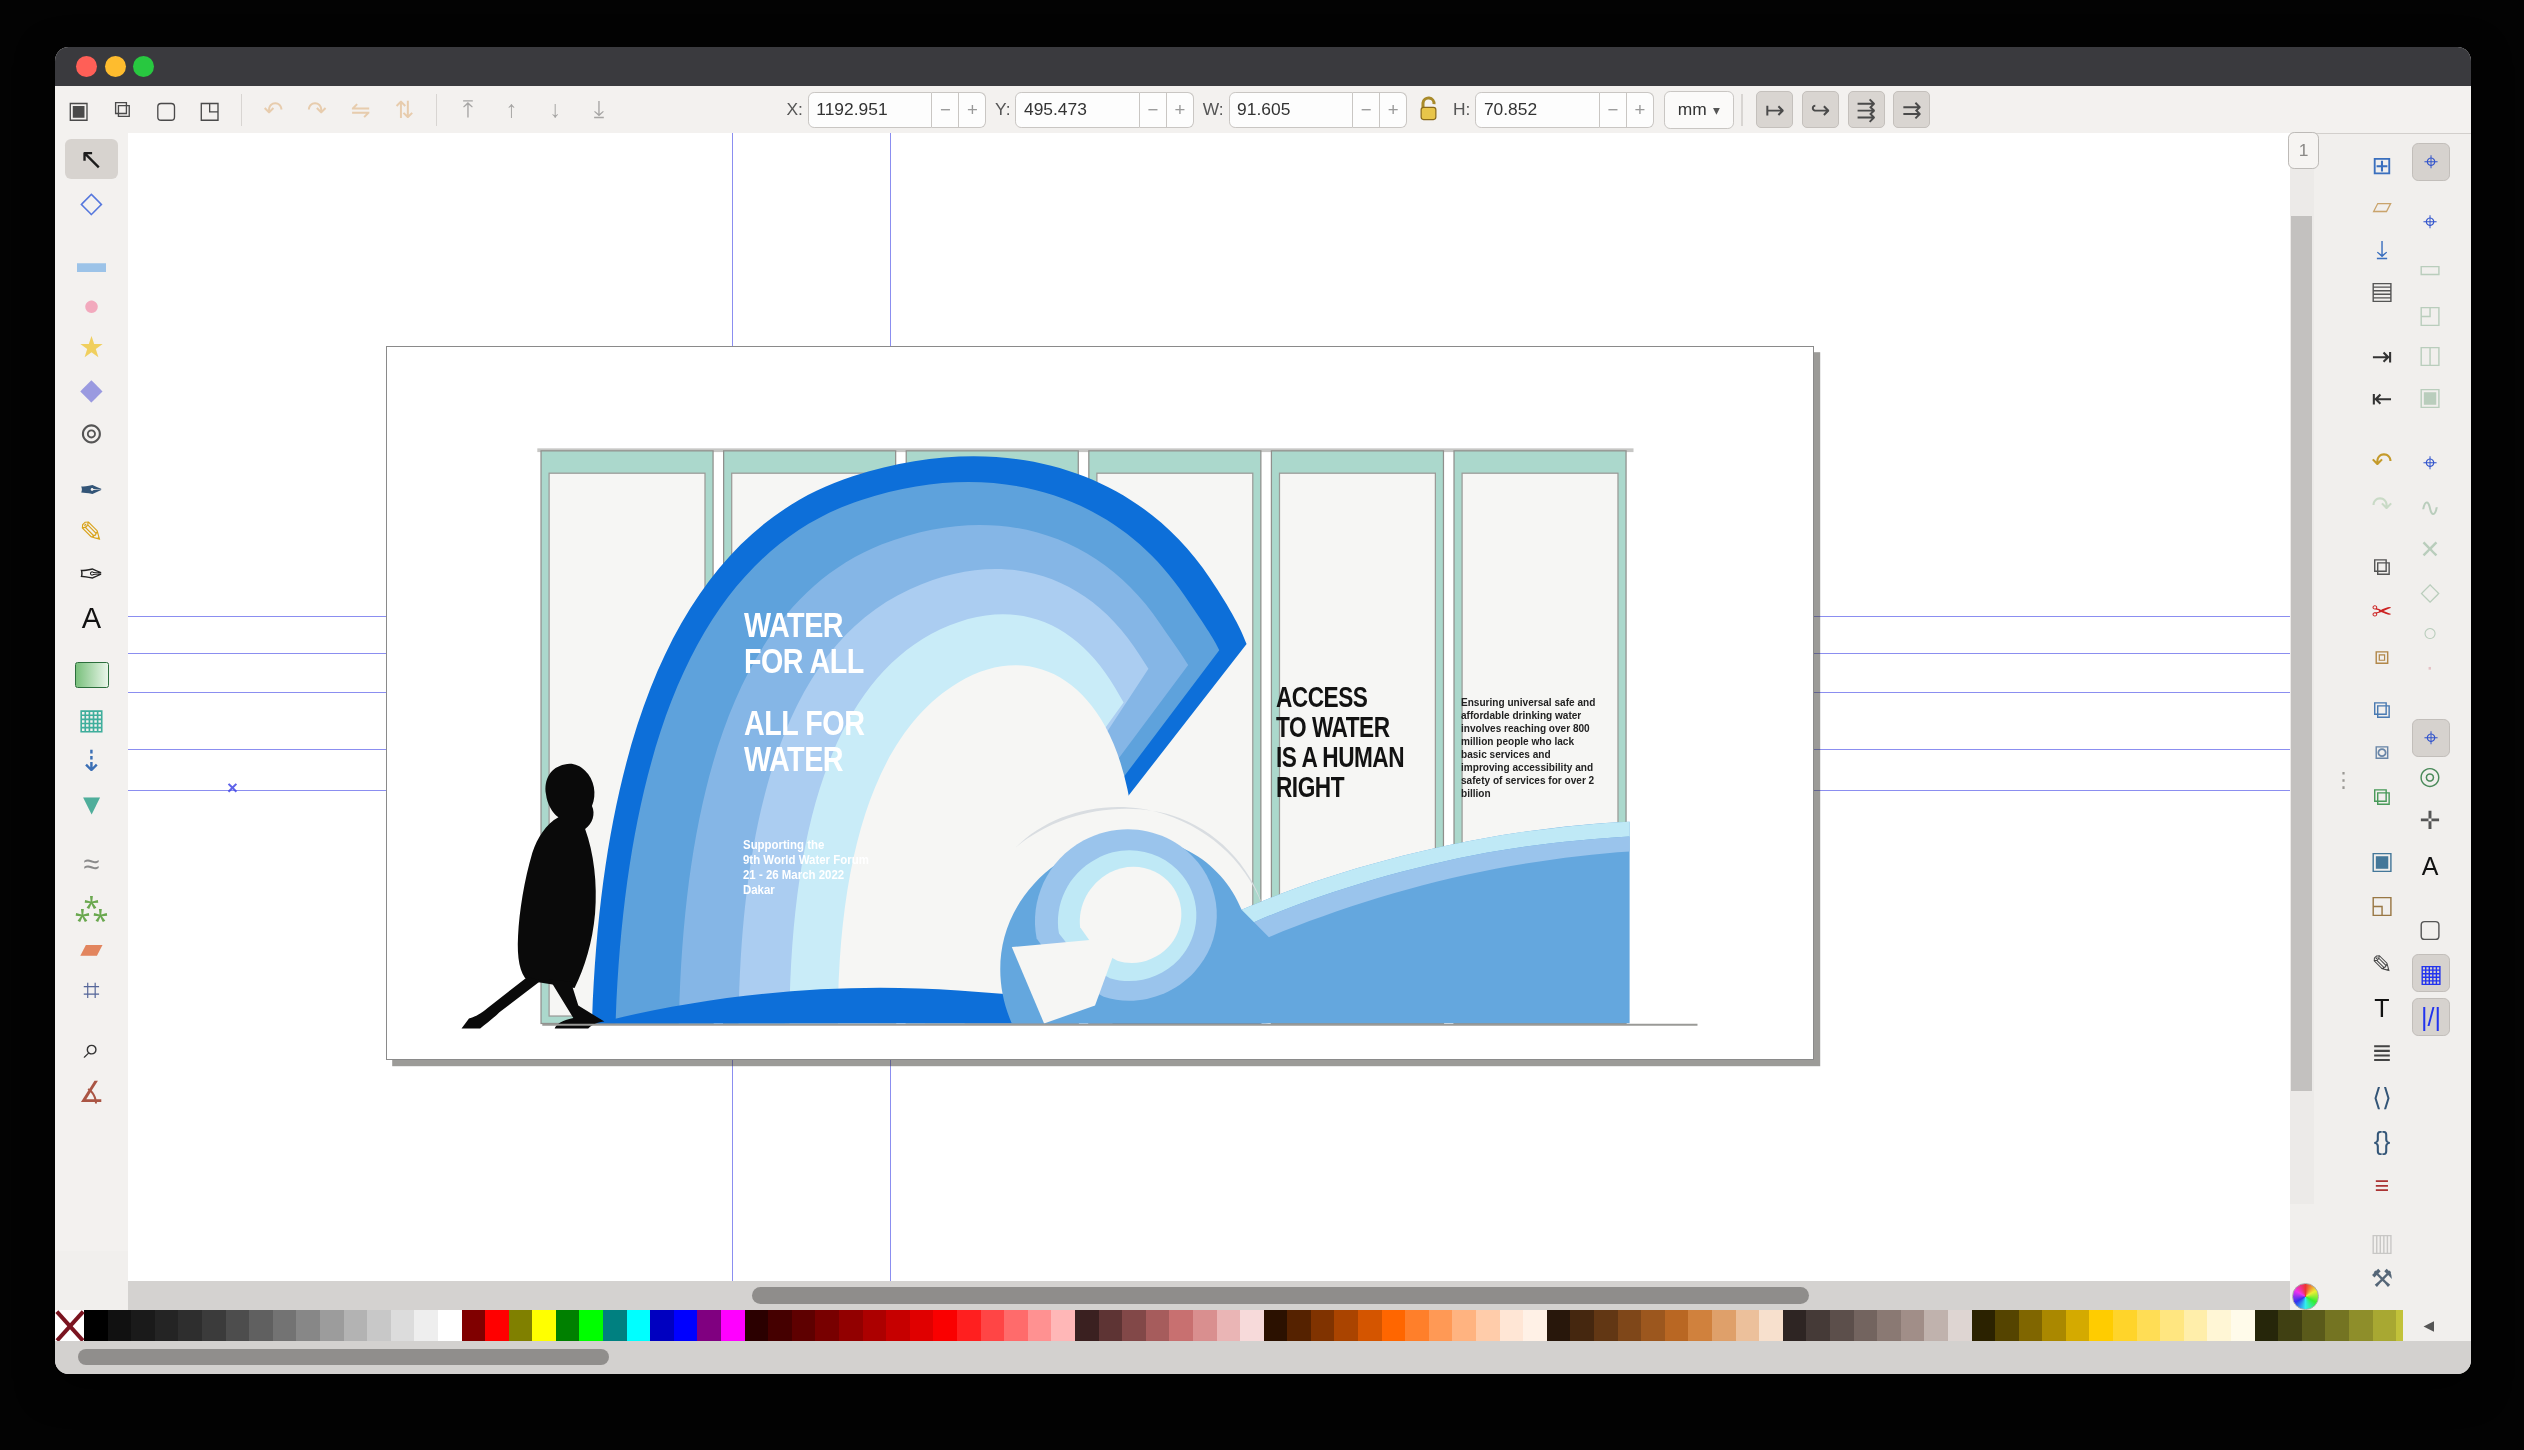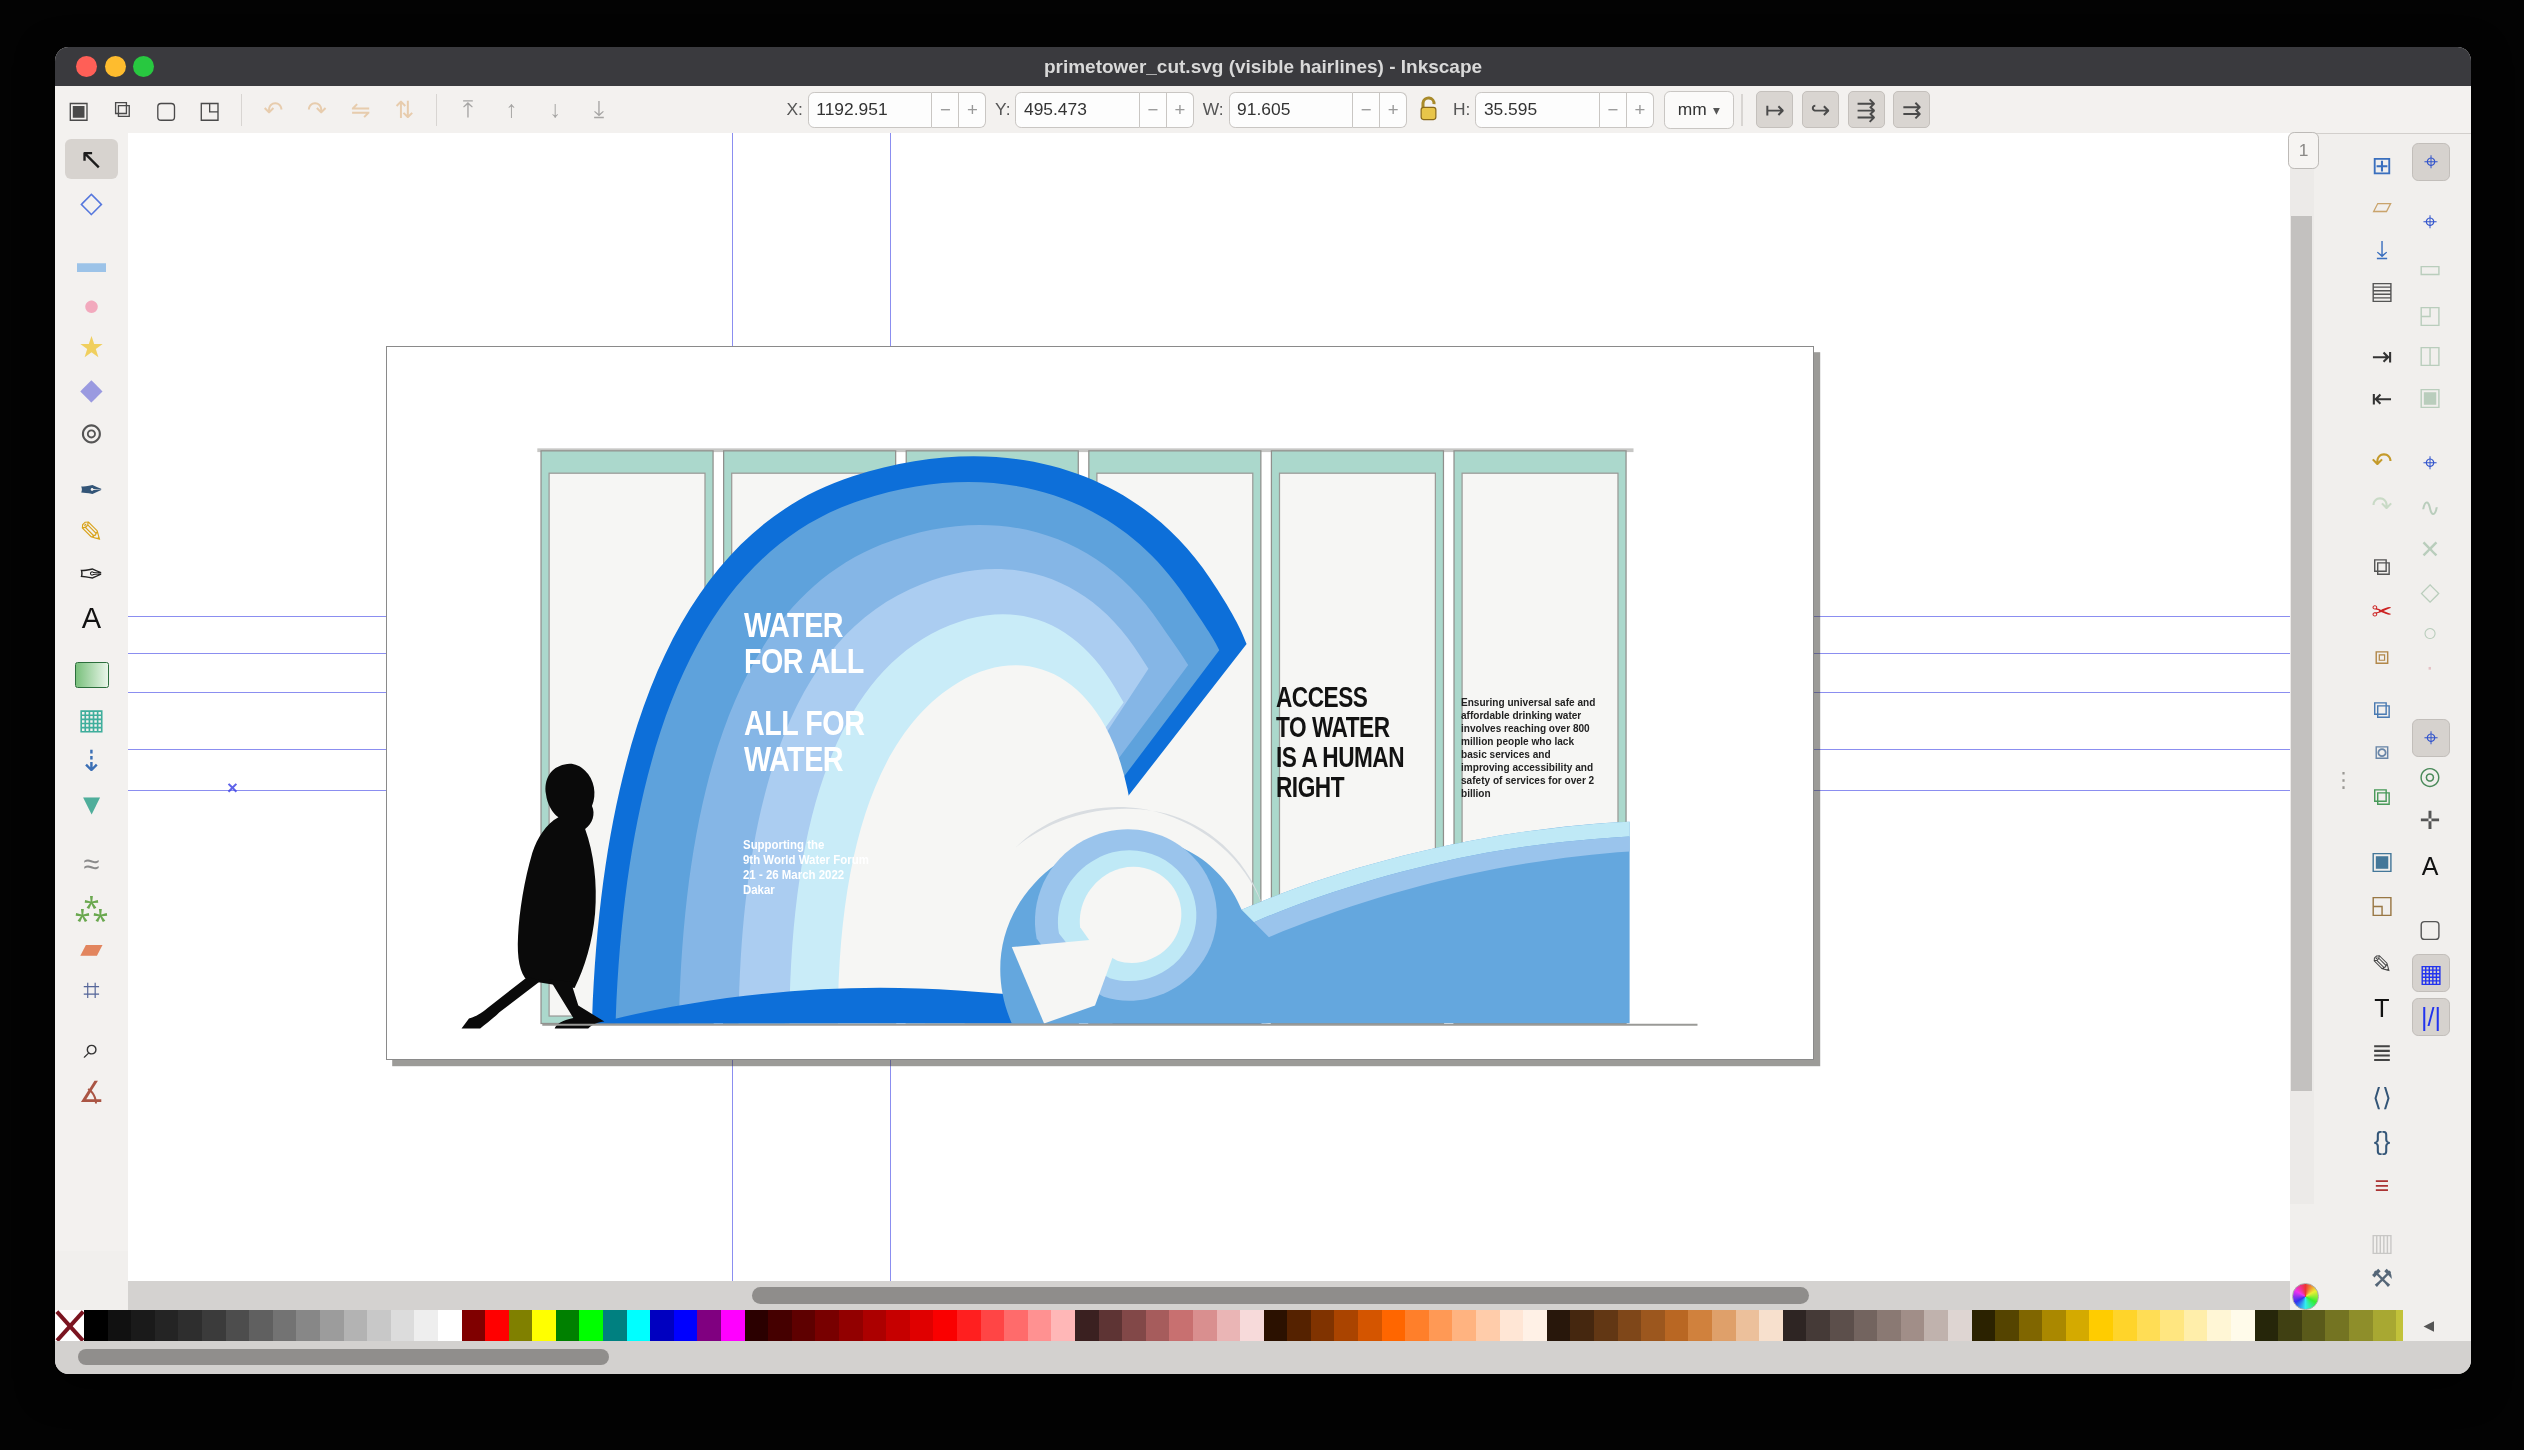--- a/index.html
+++ b/index.html
@@ -88,21 +88,20 @@
 </head>
 <body>
 
 <div id="root">
  <div id="win">
 
   <div id="titlebar">
     <span class="tl" style="background:#ff5f57"></span>
     <span class="tl" style="background:#febc2e"></span>
     <span class="tl" style="background:#28c840"></span>
-    <div id="title">primetower_cut.svg (visible hairlines) - Inkscape</div>
   </div>
 
   <div id="toolbar">
     <div class="tb-group" id="g-selection">
           <div class="tb-btn ">▣</div>
           <div class="tb-btn ">⧉</div>
           <div class="tb-btn ">▢</div>
           <div class="tb-btn ">◳</div>
         </div>
     <div class="tb-sep"></div>
@@ -138,21 +137,21 @@
             <div class="box">91.605</div>
             <div class="mp">−</div>
             <div class="mp">+</div>
           </div>
           <div id="lock"><svg width="21" height="27" viewBox="0 0 34 44">
               <path d="M8 20 v-7 a9 9 0 0 1 18 2" fill="none" stroke="#a88a2a" stroke-width="5"></path>
               <rect x="5" y="20" width="24" height="20" rx="4" fill="#e8c54a" stroke="#8a6a1a" stroke-width="2"></rect>
             </svg></div>
           <div class="spin">
             <span class="lab">H:</span>
-            <div class="box">35.595</div>
+            <div class="box">70.852</div>
             <div class="mp">−</div>
             <div class="mp">+</div>
           </div>
         </div>
     <div id="unit">
       <span>mm</span>
       <span style="font-size:13.7px;color:#555">▾</span>
     </div>
     <div class="tb-sep"></div>
     <div class="tb-group" id="g-scaletoggles">

